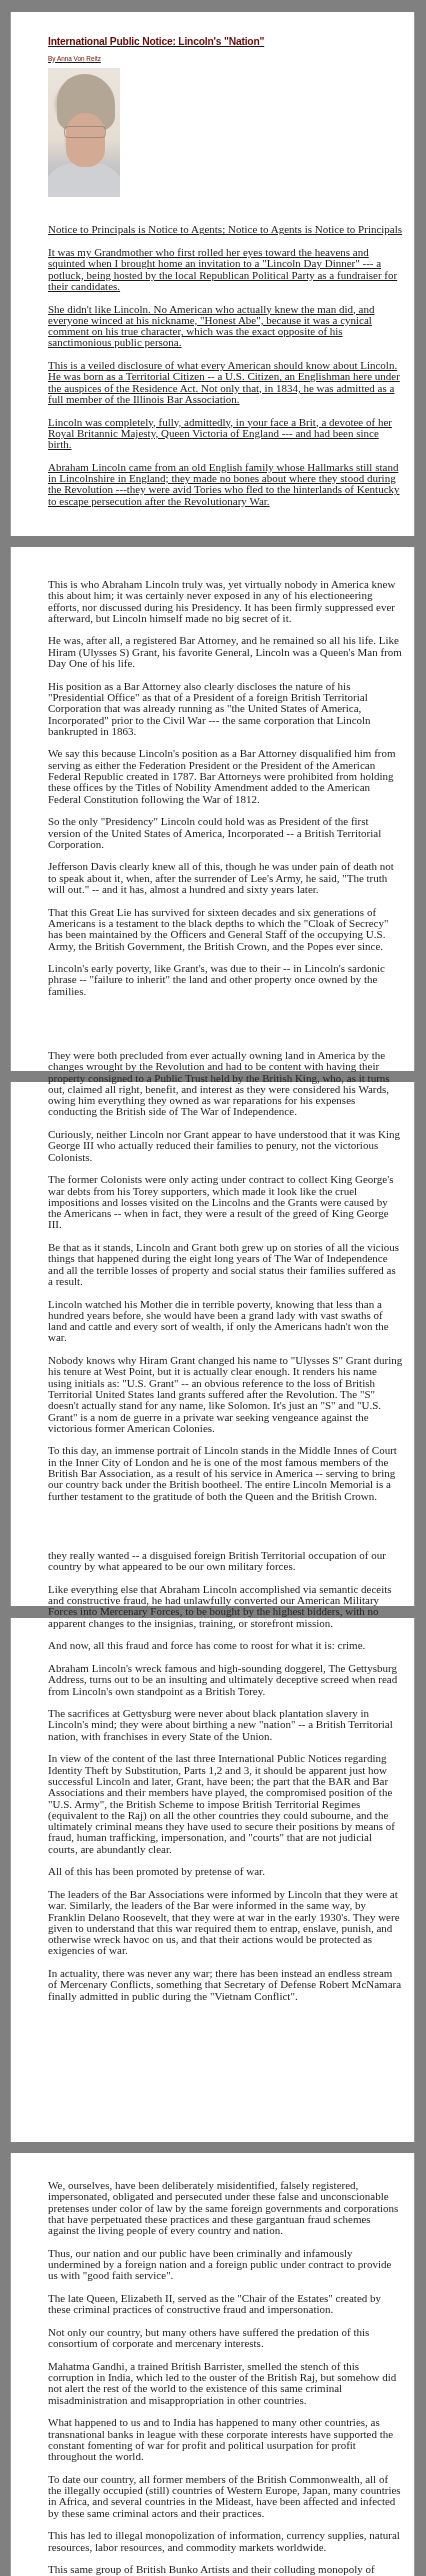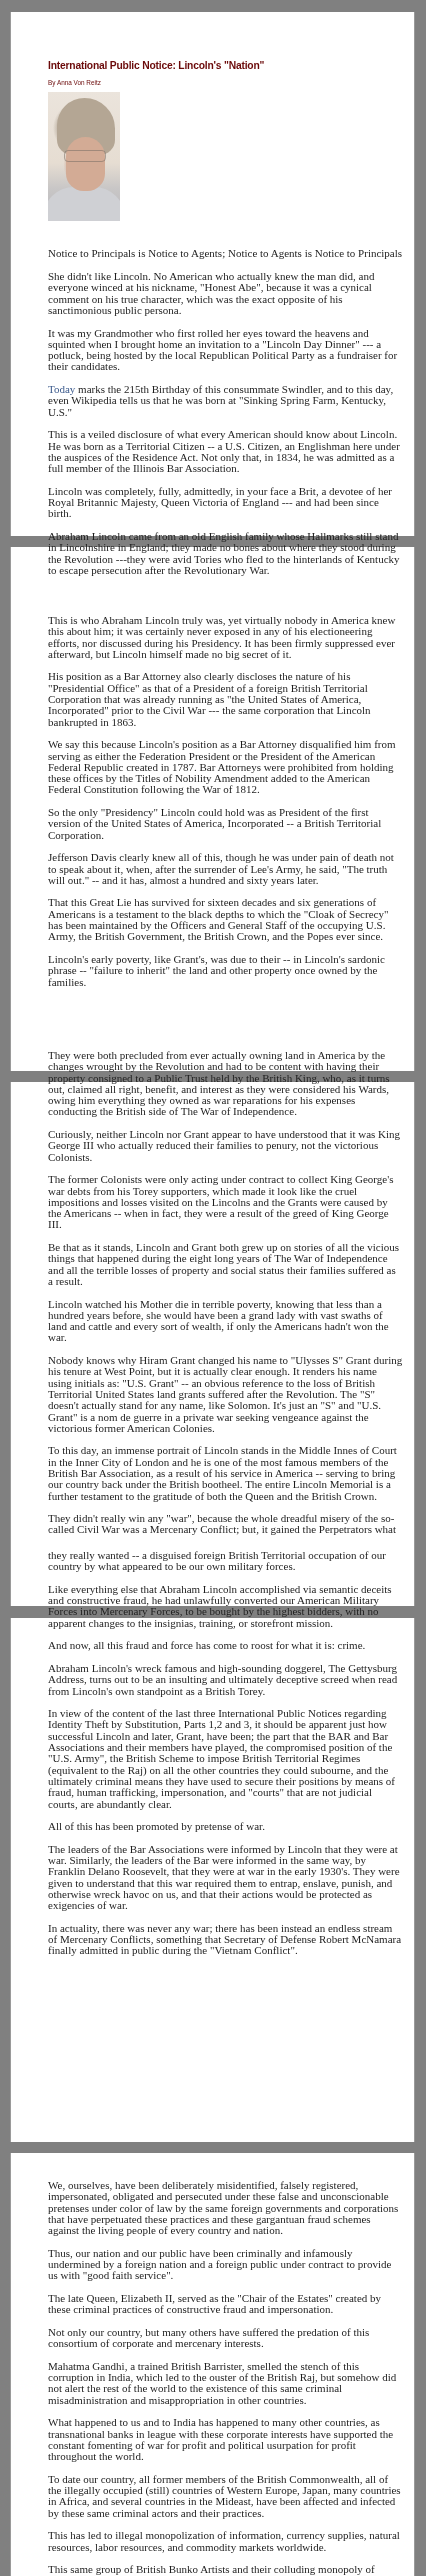--- a/index.html
+++ b/index.html
@@ -92,65 +92,65 @@
 </style>
 </head>
 <body>
 
 <div class="sheet" style="top:12px;height:524px;"></div>
 <div class="sheet" style="top:547px;height:524px;"></div>
 <div class="sheet" style="top:1082px;height:524px;"></div>
 <div class="sheet" style="top:1618px;height:524px;"></div>
 <div class="sheet" style="top:2153px;height:524px;"></div>
 
-<div class="content" style="top:60px;">
+<div class="content" style="top:36px;text-decoration:underline;">
   <h1 class="title">International Public Notice: Lincoln's "Nation"</h1>
   <div class="byline">By Anna Von Reitz</div>
   <div class="photo">
     <div class="shoulders"></div>
     <div class="hair"></div>
     <div class="face"></div>
     <div class="glasses"></div>
   </div>
   <div style="height:27px;"></div>
   <p class="p">Notice to Principals is Notice to Agents; Notice to Agents is Notice to Principals</p>
+  <p class="p">It was my Grandmother who first rolled her eyes toward the heavens and squinted when I brought home an invitation to a "Lincoln Day Dinner" --- a potluck, being hosted by the local Republican Political Party as a fundraiser for their candidates.</p>
   <p class="p">She didn't like Lincoln.  No American who actually knew the man did, and everyone winced at his nickname, "Honest Abe", because it was a cynical comment on his true character, which was the exact opposite of his sanctimonious public persona.</p>
-  <p class="p">It was my Grandmother who first rolled her eyes toward the heavens and squinted when I brought home an invitation to a "Lincoln Day Dinner" --- a potluck, being hosted by the local Republican Political Party as a fundraiser for their candidates.</p>
-  <p class="p"><a class="link">Today</a><span> marks the 215th Birthday of this consummate Swindler, and to this day, even Wikipedia tells us that he was born at "Sinking Spring Farm, Kentucky, U.S."</span></p>
   <p class="p">This is a veiled disclosure of what every American should know about Lincoln. He was born as a Territorial Citizen -- a U.S. Citizen, an Englishman here under the auspices of the Residence Act. Not only that, in 1834, he was admitted as a full member of the Illinois Bar Association.</p>
   <p class="p">Lincoln was completely, fully, admittedly, in your face a Brit, a devotee of her Royal Britannic Majesty, Queen Victoria of England --- and had been since birth.</p>
   <p class="p">Abraham Lincoln came from an old English family whose Hallmarks still stand in Lincolnshire in England; they made no bones about where they stood during the Revolution ---they were avid Tories who fled to the hinterlands of Kentucky to escape persecution after the Revolutionary War.</p>
 </div>
 
-<div class="content" style="top:579px;margin-top:36px;">
+<div class="content" style="top:579px;">
   <p class="p">This is who Abraham Lincoln truly was, yet virtually nobody in America knew this about him; it was certainly never exposed in any of his electioneering efforts, nor discussed during his Presidency. It has been firmly suppressed ever afterward, but Lincoln himself made no big secret of it.</p>
+  <p class="p">He was, after all, a registered Bar Attorney, and he remained so all his life. Like Hiram (Ulysses S) Grant, his favorite General, Lincoln was a Queen's Man from Day One of his life.</p>
   <p class="p">His position as a Bar Attorney also clearly discloses the nature of his "Presidential Office" as that of a President of a foreign British Territorial Corporation that was already running as "the United States of America, Incorporated" prior to the Civil War --- the same corporation that Lincoln bankrupted in 1863.</p>
   <p class="p">We say this because Lincoln's position as a Bar Attorney disqualified him from serving as either the Federation President or the President of the American Federal Republic created in 1787. Bar Attorneys were prohibited from holding these offices by the Titles of Nobility Amendment added to the American Federal Constitution following the War of 1812.</p>
   <p class="p">So the only "Presidency" Lincoln could hold was as President of the first version of the United States of America, Incorporated -- a British Territorial Corporation.</p>
   <p class="p">Jefferson Davis clearly knew all of this, though he was under pain of death not to speak about it, when, after the surrender of Lee's Army, he said, "The truth will out." -- and it has, almost a hundred and sixty years later.</p>
   <p class="p">That this Great Lie has survived for sixteen decades and six generations of Americans is a testament to the black depths to which the "Cloak of Secrecy" has been maintained by the Officers and General Staff of the occupying U.S. Army, the British Government, the British Crown, and the Popes ever since.</p>
   <p class="p">Lincoln's early poverty, like Grant's, was due to their -- in Lincoln's sardonic phrase -- "failure to inherit" the land and other property once owned by the families.</p>
 </div>
 
 <div class="content" style="top:1050px;">
   <p class="p">They were both precluded from ever actually owning land in America by the changes wrought by the Revolution and had to be content with having their property consigned to a Public Trust held by the British King, who, as it turns out, claimed all right, benefit, and interest as they were considered his Wards, owing him everything they owned as war reparations for his expenses conducting the British side of The War of Independence.</p>
   <p class="p">Curiously, neither Lincoln nor Grant appear to have understood that it was King George III who actually reduced their families to penury, not the victorious Colonists.</p>
   <p class="p">The former Colonists were only acting under contract to collect King George's war debts from his Torey supporters, which made it look like the cruel impositions and losses visited on the Lincolns and the Grants were caused by the Americans -- when in fact, they were a result of the greed of King George III.</p>
   <p class="p">Be that as it stands, Lincoln and Grant both grew up on stories of all the vicious things that happened during the eight long years of The War of Independence and all the terrible losses of property and social status their families suffered as a result.</p>
   <p class="p">Lincoln watched his Mother die in terrible poverty, knowing that less than a hundred years before, she would have been a grand lady with vast swaths of land and cattle and every sort of wealth, if only the Americans hadn't won the war.</p>
   <p class="p">Nobody knows why Hiram Grant changed his name to "Ulysses S" Grant during his tenure at West Point, but it is actually clear enough.  It renders his name using initials as: "U.S. Grant" -- an obvious reference to the loss of British Territorial United States land grants suffered after the Revolution.  The "S" doesn't actually stand for any name, like Solomon. It's just an "S" and "U.S. Grant" is a nom de guerre in a private war seeking vengeance against the victorious former American Colonies.</p>
   <p class="p">To this day, an immense portrait of Lincoln stands in the Middle Innes of Court in the Inner City of London and he is one of the most famous members of the British Bar Association, as a result of his service in America -- serving to bring our country back under the British bootheel.  The entire Lincoln Memorial is a further testament to the gratitude of both the Queen and the British Crown.</p>
-  <p class="p">They didn't really win any "war", because the whole dreadful misery of the so-called Civil War was a Mercenary Conflict; but, it gained the Perpetrators what</p>
 </div>
 
 <div class="content" style="top:1550px;">
   <p class="p">they really wanted -- a disguised foreign British Territorial occupation of our country by what appeared to be our own military forces.</p>
   <p class="p">Like everything else that Abraham Lincoln accomplished via semantic deceits and constructive fraud, he had unlawfully converted our American Military Forces into Mercenary Forces, to be bought by the highest bidders, with no apparent changes to the insignias, training, or storefront mission.</p>
   <p class="p">And now, all this fraud and force has come to roost for what it is: crime.</p>
   <p class="p">Abraham Lincoln's wreck famous and high-sounding doggerel, The Gettysburg Address, turns out to be an insulting and ultimately deceptive screed when read from Lincoln's own standpoint as a British Torey.</p>
+  <p class="p">The sacrifices at Gettysburg were never about black plantation slavery in Lincoln's mind; they were about birthing a new "nation" -- a British Territorial nation, with franchises in every State of the Union.</p>
   <p class="p">In view of the content of the last three International Public Notices regarding Identity Theft by Substitution, Parts 1,2 and 3, it should be apparent just how successful Lincoln and later, Grant, have been; the part that the BAR and Bar Associations and their members have played, the compromised position of the "U.S. Army", the British Scheme to impose British Territorial Regimes (equivalent to the Raj) on all the other countries they could subourne, and the ultimately criminal means they have used to secure their positions by means of fraud, human trafficking, impersonation, and "courts" that are not judicial courts, are abundantly clear.</p>
   <p class="p">All of this has been promoted by pretense of war.</p>
   <p class="p">The leaders of the Bar Associations were informed by Lincoln that they were at war. Similarly, the leaders of the Bar were informed in the same way, by Franklin Delano Roosevelt, that they were at war in the early 1930's. They were given to understand that this war required them to entrap, enslave, punish, and otherwise wreck havoc on us, and that their actions would be protected as exigencies of war.</p>
   <p class="p">In actuality, there was never any war; there has been instead an endless stream of Mercenary Conflicts, something that Secretary of Defense Robert McNamara finally admitted in public during the "Vietnam Conflict".</p>
 </div>
 
 <div class="content" style="top:2180px;">
   <p class="p">We, ourselves, have been deliberately misidentified, falsely registered, impersonated, obligated and persecuted under these false and unconscionable pretenses under color of law by the same foreign governments and corporations that have perpetuated these practices and these gargantuan fraud schemes against the living people of every country and nation.</p>
   <p class="p">Thus, our nation and our public have been criminally and infamously undermined by a foreign nation and a foreign public under contract to provide us with "good faith service".</p>
   <p class="p">The late Queen, Elizabeth II, served as the "Chair of the Estates" created by these criminal practices of constructive fraud and impersonation.</p>

